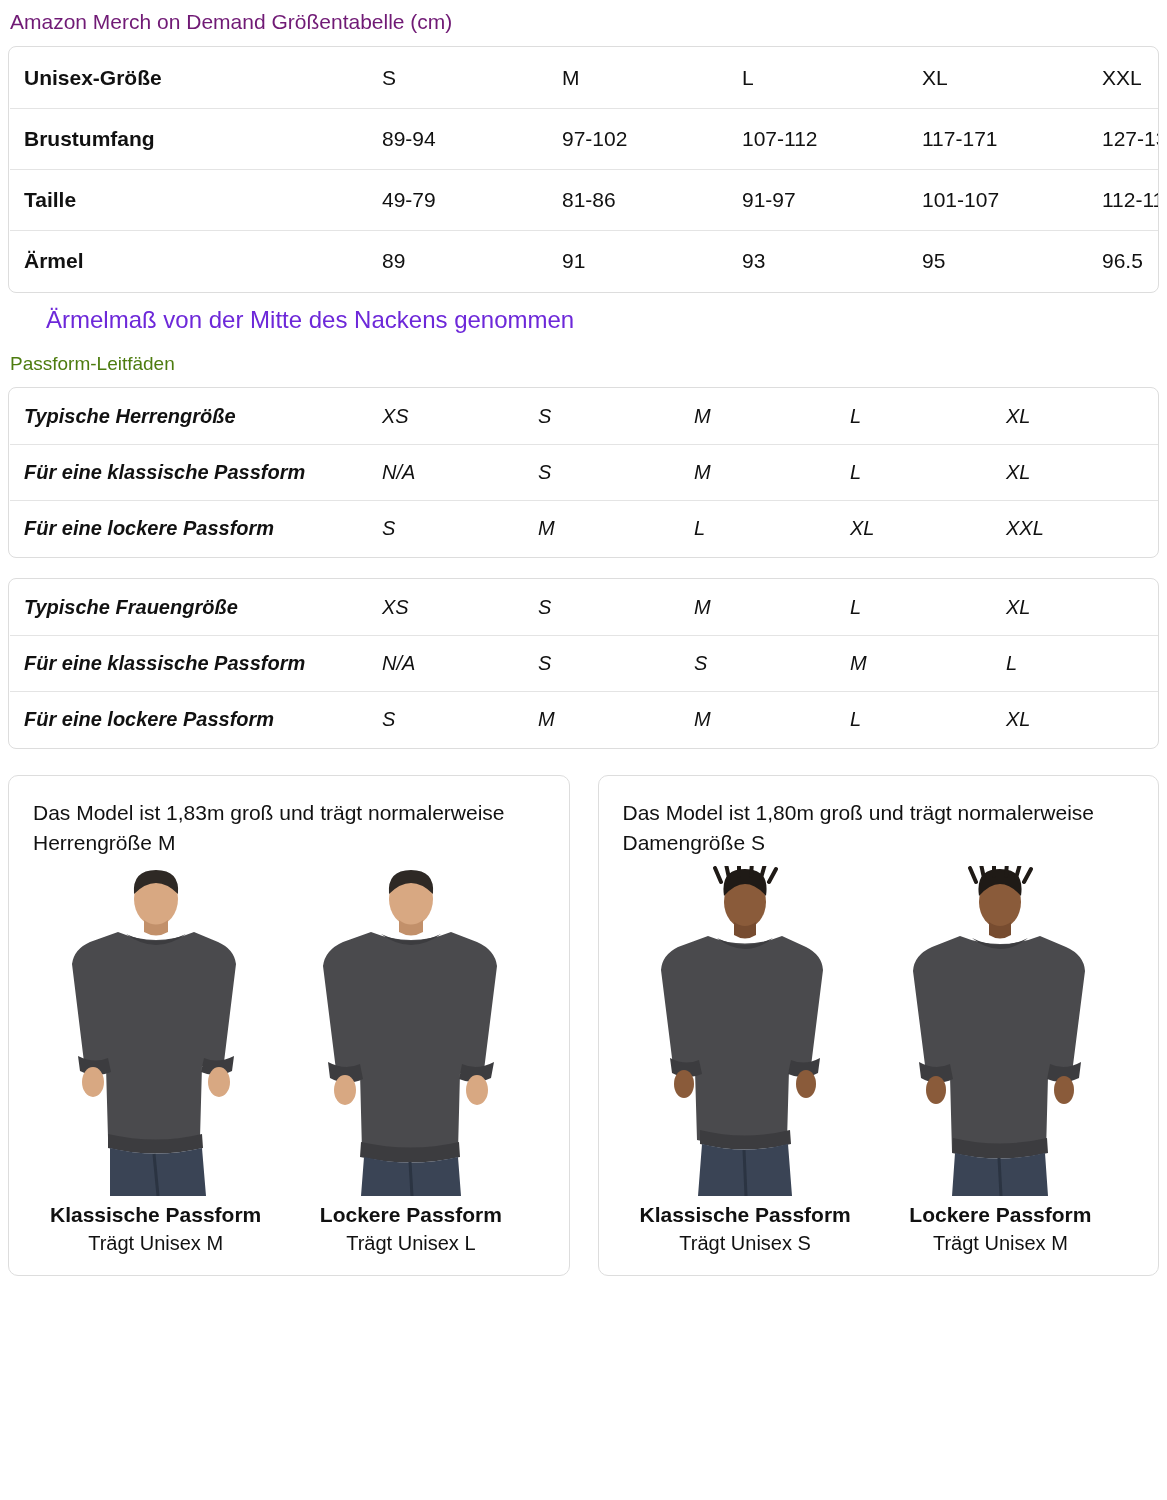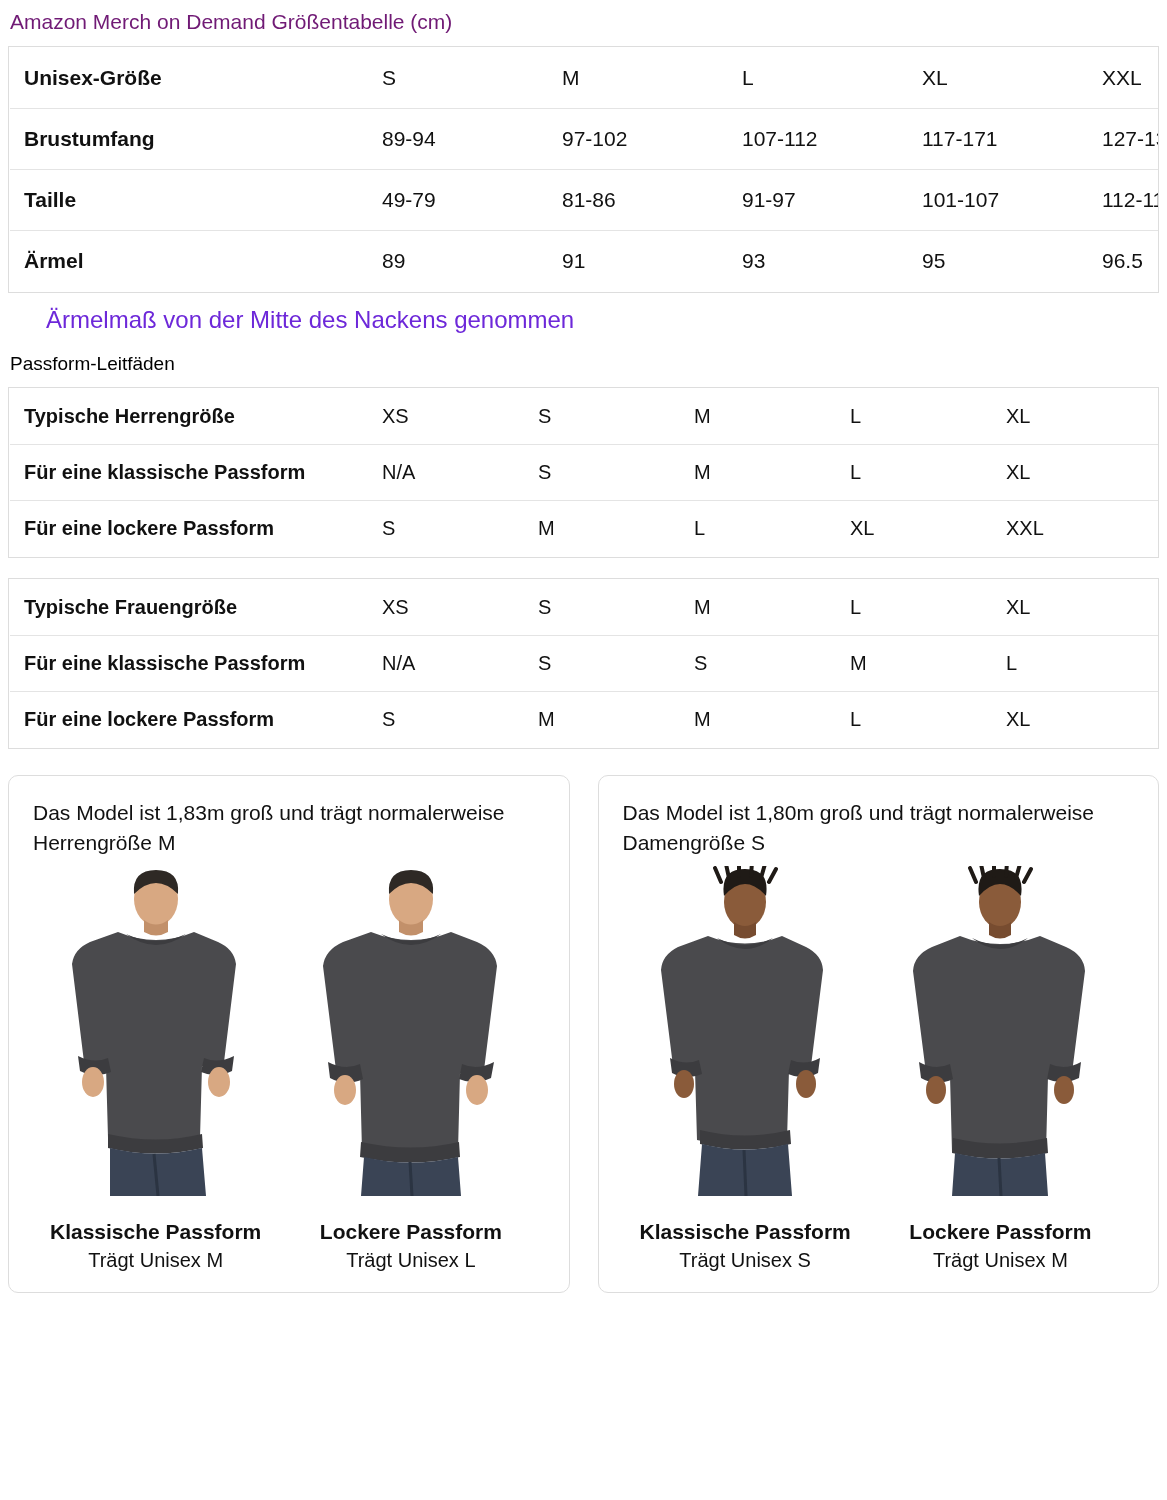--- a/index.html
+++ b/index.html
@@ -21,34 +21,34 @@
   }
   .doc-title {
     font-size: 21px;
     line-height: 28px;
     color: #701a75;
     padding: 8px 0 10px 2px;
   }
   .caption {
     font-size: 19px;
     line-height: 26px;
-    color: #000000;
+    color: #4d7c0f;
     padding: 12px 0 10px 2px;
   }
   table.size-table {
     width: 100%;
     border-collapse: collapse;
     border: 1px solid #d8d8d8;
     border-radius: 8px;
     table-layout: fixed;
     overflow: hidden;
   }
   .table-wrap {
     border: 1px solid #dddddd;
-    border-radius: 0;
+    border-radius: 8px;
     overflow: hidden;
     background: #fff;
   }
   table.size-table td {
     border-bottom: 1px solid #e4e4e4;
     padding: 18px 14px;
     font-size: 21px;
     color: #111;
     vertical-align: middle;
     text-align: left;
@@ -60,21 +60,21 @@
     font-weight: bold;
     font-size: 21px;
   }
   
   table.main-table td.rowhead { width: 330px; }
   table.main-table td.cell { width: 152px; }
 
   
   table.fit-table td.rowhead { width: 330px; font-size: 20px; }
   table.fit-table td.cell { width: 128px; font-size: 20px; }
-  table.fit-table td { padding: 16px 14px; }
+  table.fit-table td { padding: 16px 14px; font-style: italic; }
   .spacer-20 { height: 20px; }
 
   .note {
     font-size: 24px;
     line-height: 26px;
     color: #6d28d9;
     padding: 14px 0 6px 2px;
     margin-left: 36px;
   }
 
@@ -114,21 +114,21 @@
     height: 330px;
     display: flex;
     align-items: flex-end;
     justify-content: center;
   }
   .figure-caption {
     font-size: 21px;
     font-weight: bold;
     color: #111;
     text-align: right;
-    margin-top: 22px;
+    margin-top: 5px;
     line-height: 28px;
   }
   .figure-sub {
     font-size: 20px;
     color: #111;
     text-align: center;
     line-height: 28px;
   }
   svg { display: block; }
 </style>

